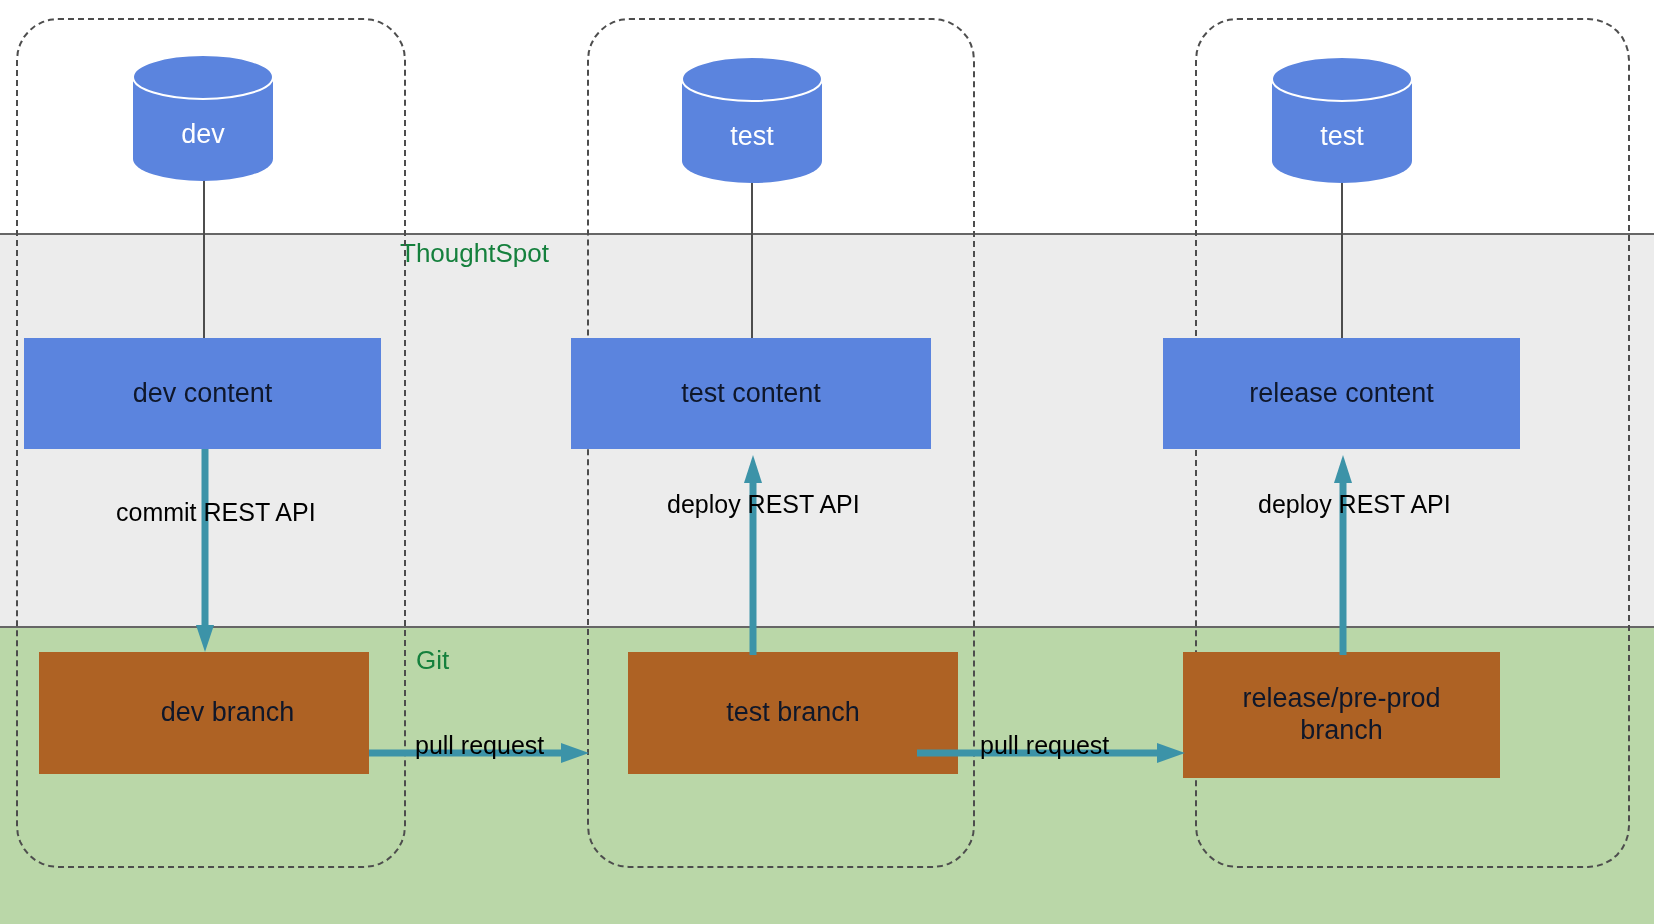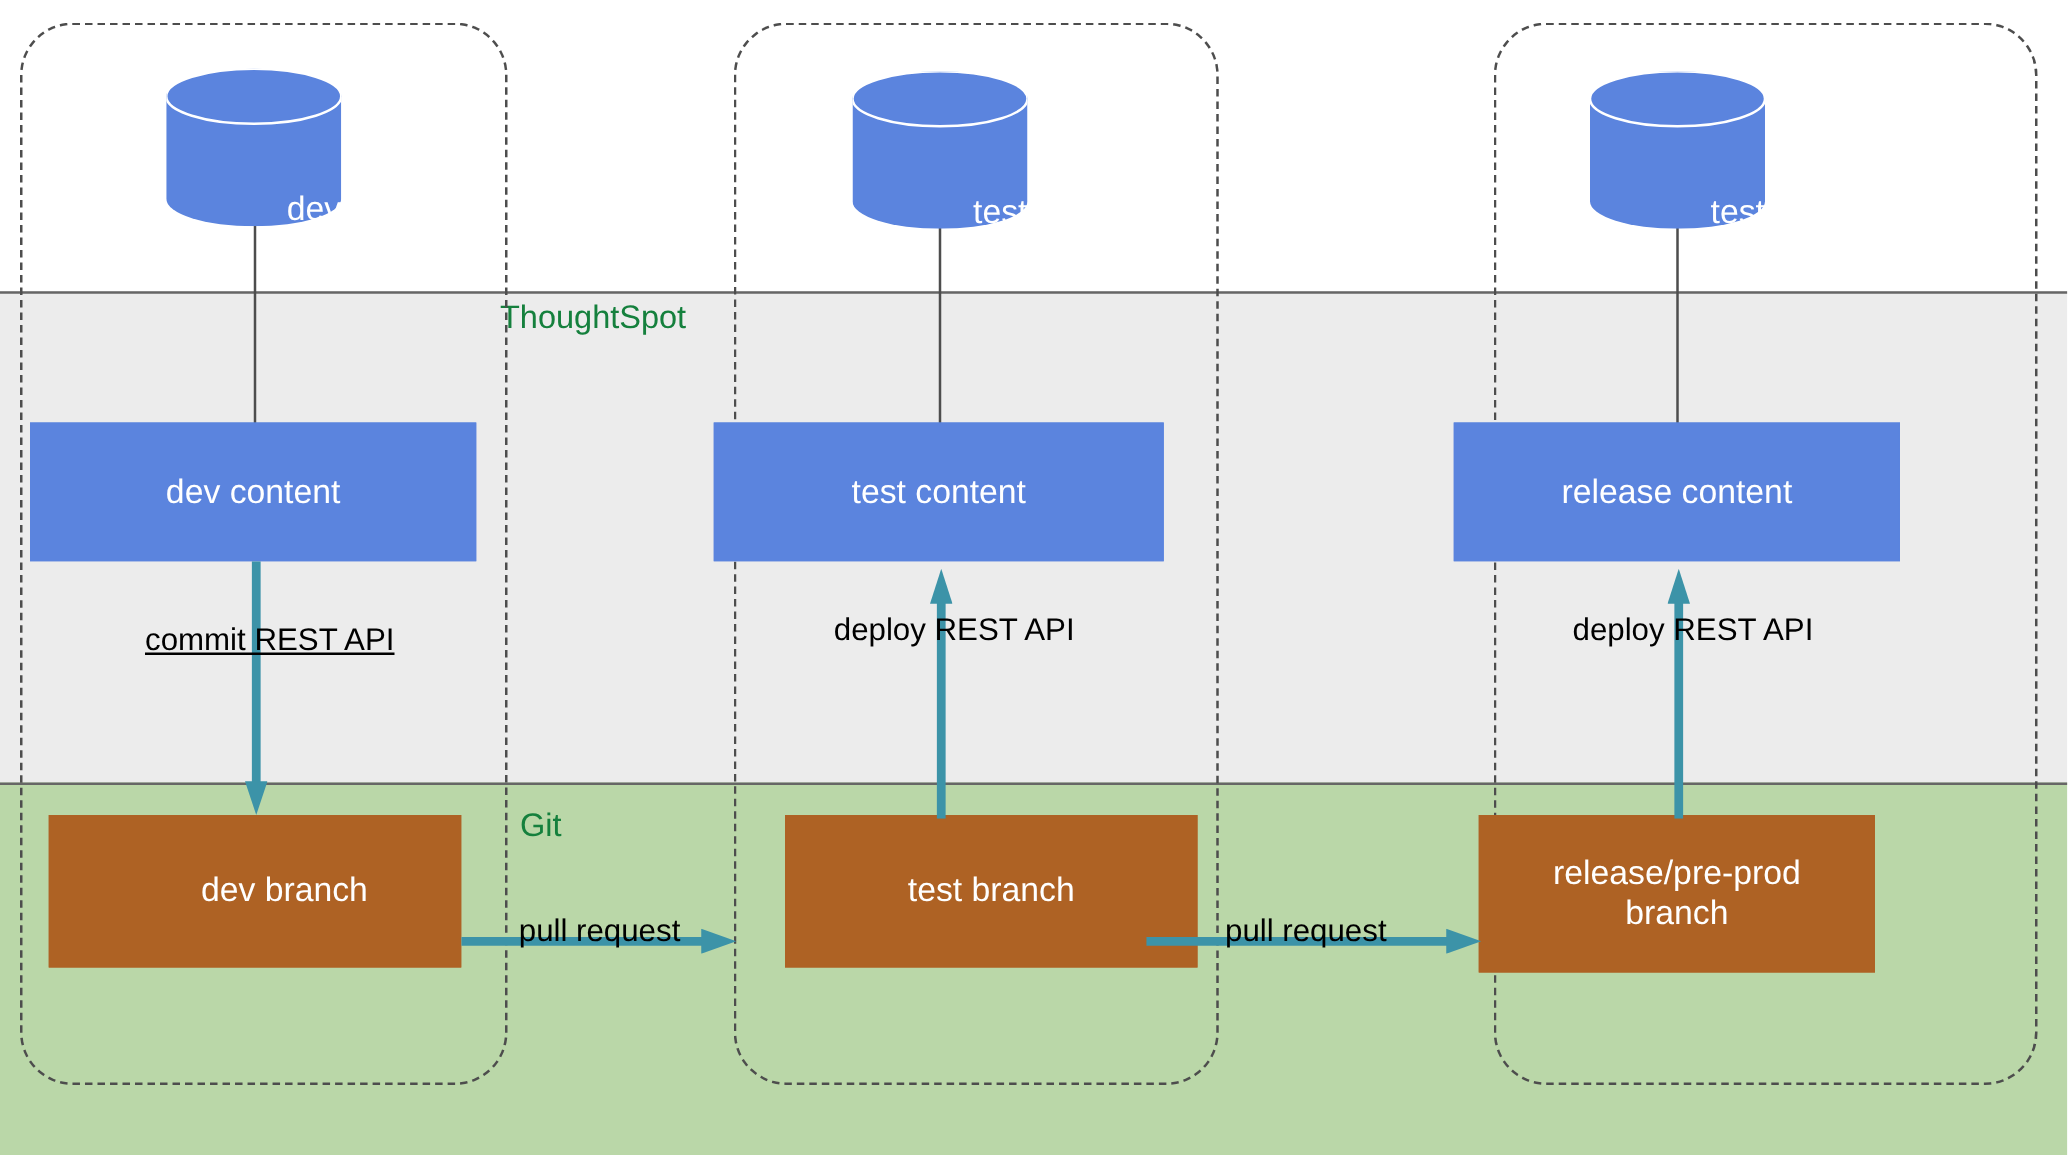--- a/index.html
+++ b/index.html
@@ -51,34 +51,33 @@
     background: transparent;
   }
   .cylinder {
     position: absolute;
   }
   .cylinder svg { display: block; }
   .cyl-label {
     position: absolute;
     left: 0;
     width: 100%;
-    text-align: right;
+    text-align: center;
     color: #ffffff;
     font-size: 27px;
     line-height: 1;
-    margin-top: 33px;
   }
   .box {
     position: absolute;
     box-sizing: border-box;
     display: flex;
     align-items: center;
     justify-content: center;
     text-align: center;
-    color: #ffffff;
+    color: #0f172a;
     font-size: 27px;
     line-height: 1.18;
   }
   .box-content {
     background: #5B84DE;
     border: 1px solid #5B84DE;
   }
   .box-branch {
     background: #AE6224;
     border: 1px solid #AE6224;
@@ -196,21 +195,21 @@
     </svg>
   </div>
 
   <div class="arrow" style="left:917px; top:743px; width:268px; height:20px;">
     <svg width="268" height="20" viewBox="0 0 268 20">
       <line x1="0" y1="10" x2="244" y2="10" stroke="#3C93A8" stroke-width="7"></line>
       <polygon points="268,10 240,0 240,20" fill="#3C93A8"></polygon>
     </svg>
   </div>
 
-  <div class="edge-label" style="left:116px; top:500px;text-decoration:underline;">commit REST API</div>
+  <div class="edge-label" style="left:116px; top:500px;">commit REST API</div>
 
   <div class="edge-label" style="left:667px; top:492px;">deploy REST API</div>
 
   <div class="edge-label" style="left:1258px; top:492px;">deploy REST API</div>
 
   <div class="edge-label" style="left:415px; top:733px;">pull request</div>
 
   <div class="edge-label" style="left:980px; top:733px;">pull request</div>
 
 </div>

